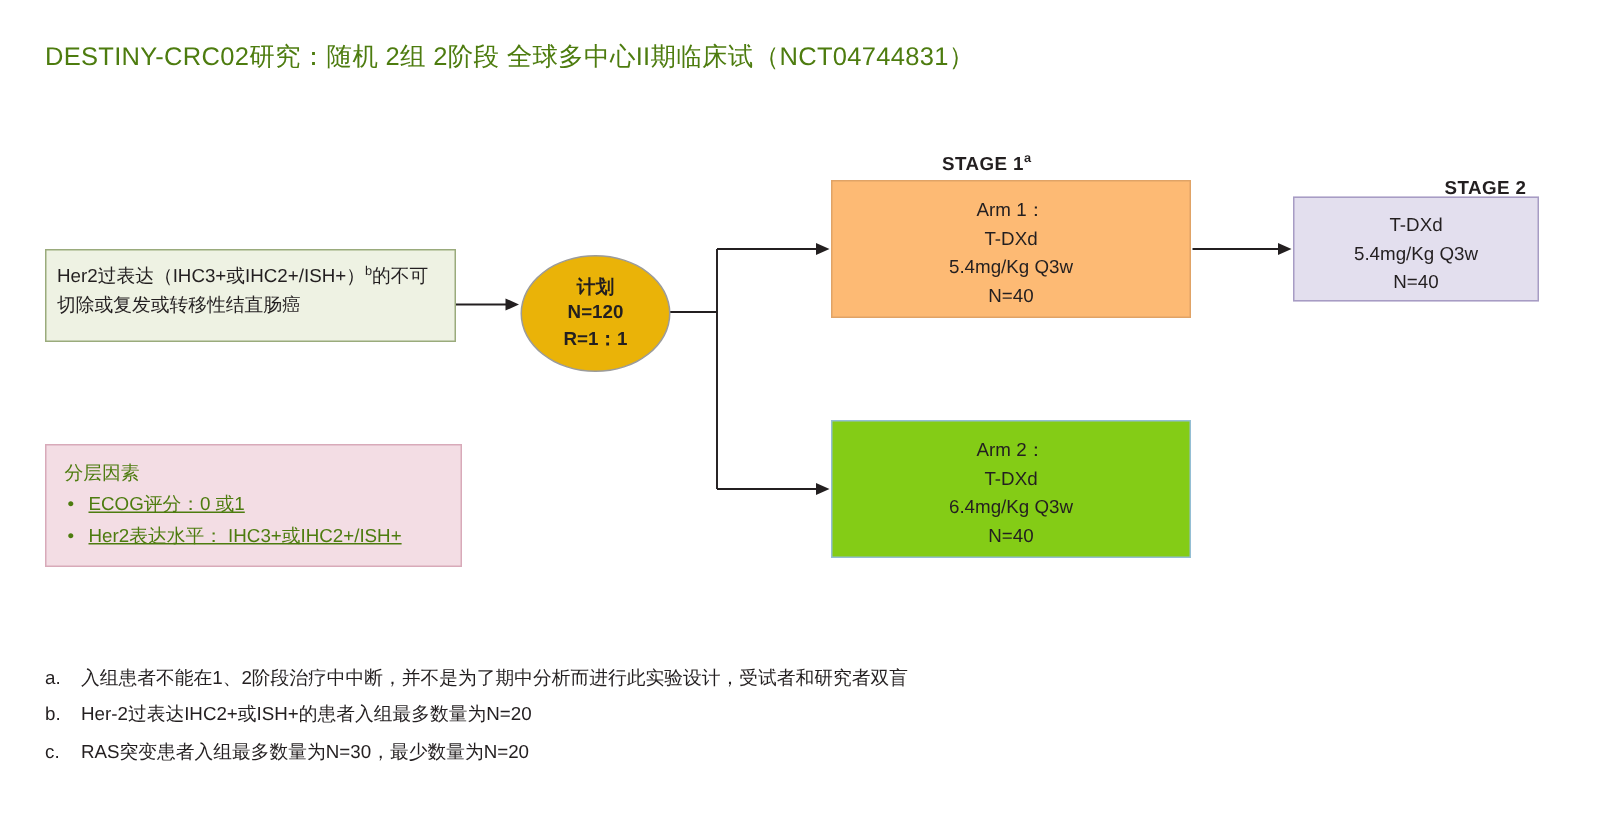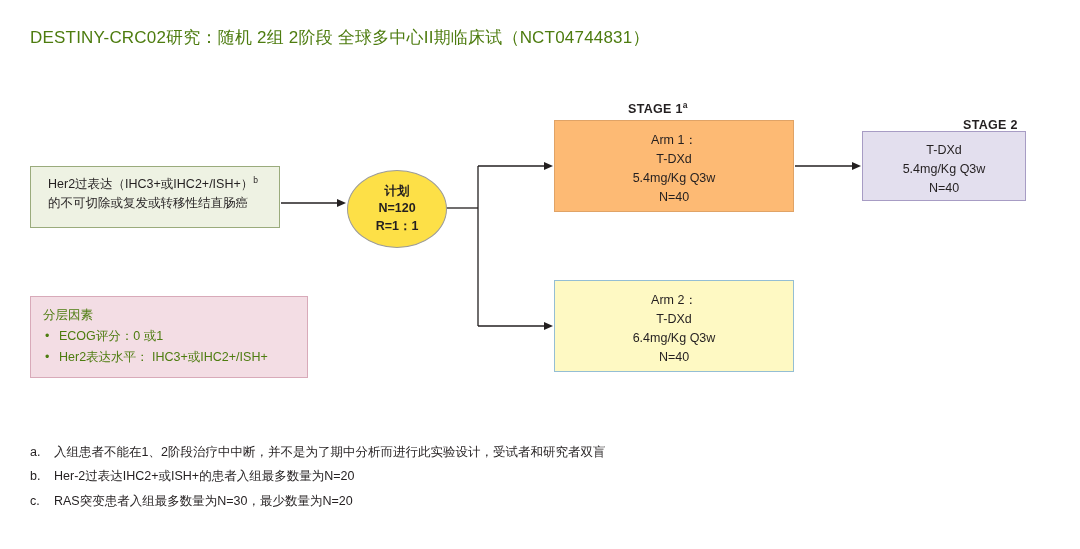--- a/index.html
+++ b/index.html
@@ -45,26 +45,26 @@
     font-weight: bold;
     vertical-align: super;
   }
   #stage1-label { left: 628px; top: 100px; }
   #stage2-label { left: 963px; top: 118px; }
 
   
   #population {
     left: 30px;
     top: 166px;
-    width: 250px;
+    width: 274px;
     min-height: 62px;
     box-sizing: border-box;
     background: #eef2e3;
     border: 1px solid #9aab7c;
-    padding: 7px 9px 8px 17px;
+    padding: 7px 9px 8px 7px;
     font-size: 12.5px;
     line-height: 1.52;
     color: #231f20;
   }
   #population sup {
     font-size: 8.5px;
     vertical-align: super;
   }
 
   
@@ -82,37 +82,38 @@
   }
   #strat .strat-title { margin-bottom: 1px; }
   #strat ul {
     margin: 0;
     padding: 0 0 0 14px;
     list-style: none;
   }
   #strat li {
     position: relative;
     padding-left: 2px;
+    text-decoration: underline;
   }
   #strat li:before {
     content: "•";
     position: absolute;
     left: -12px;
     top: 0;
   }
   #strat sup { font-size: 8.5px; vertical-align: super; }
 
   
   #randomize {
     left: 347px;
     top: 170px;
     width: 98px;
     height: 76px;
     border-radius: 50%;
-    background: #fde047;
+    background: #eab308;
     border: 1px solid #9b9b9b;
     display: flex;
     flex-direction: column;
     align-items: center;
     justify-content: center;
     font-size: 12.5px;
     font-weight: bold;
     line-height: 1.38;
     color: #231f20;
   }
@@ -132,21 +133,21 @@
     width: 240px;
     height: 92px;
     background: #fdba74;
     border: 1px solid #e0a366;
   }
   #arm2 {
     left: 554px;
     top: 280px;
     width: 240px;
     height: 92px;
-    background: #fef9c3;
+    background: #84cc16;
     border: 1px solid #94bed4;
   }
   #stage2-box {
     left: 862px;
     top: 131px;
     width: 164px;
     height: 70px;
     background: #e3dfee;
     border: 1px solid #a79cc4;
     box-sizing: border-box;

